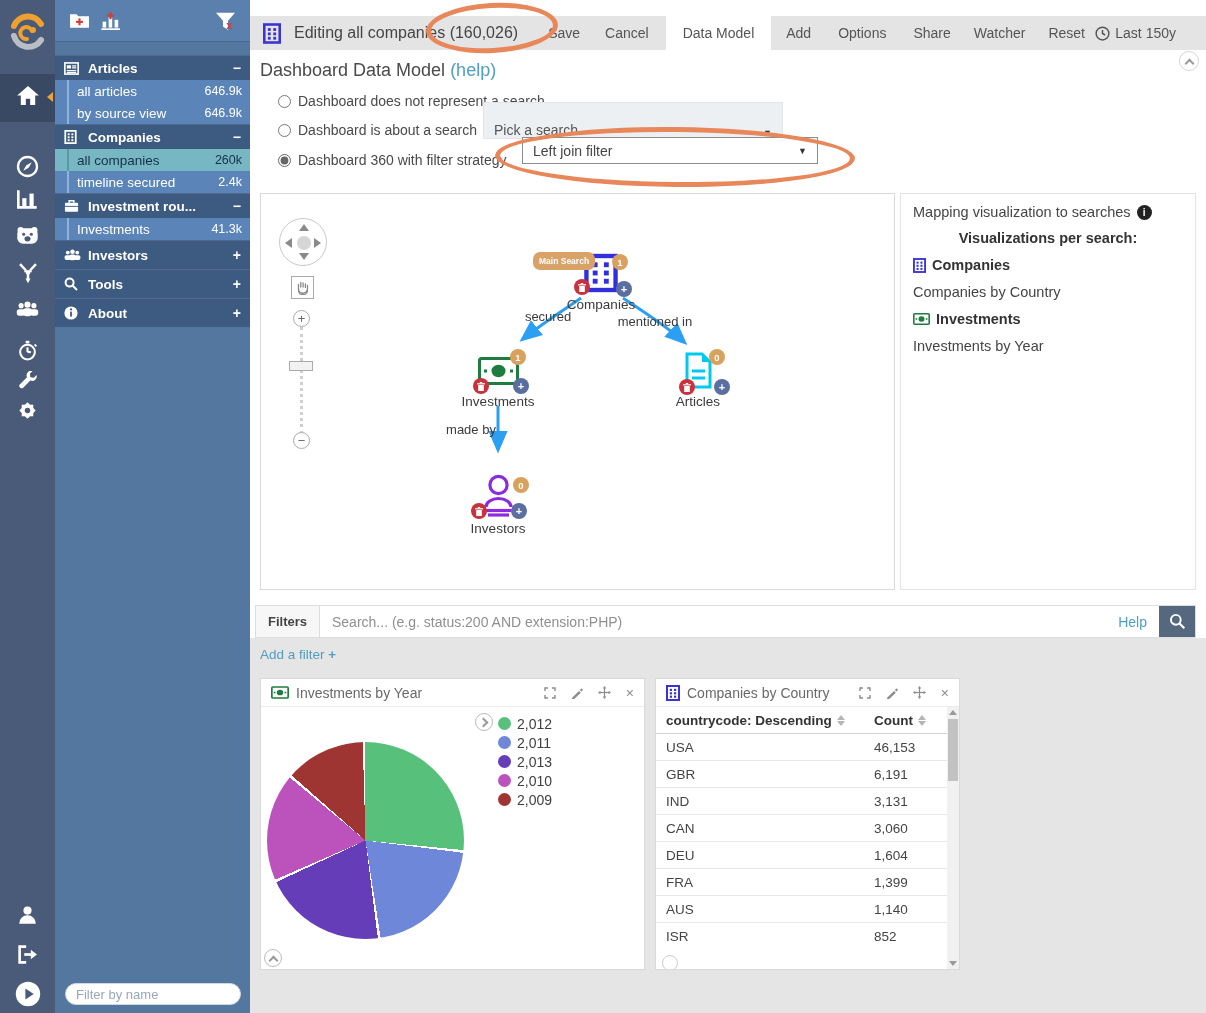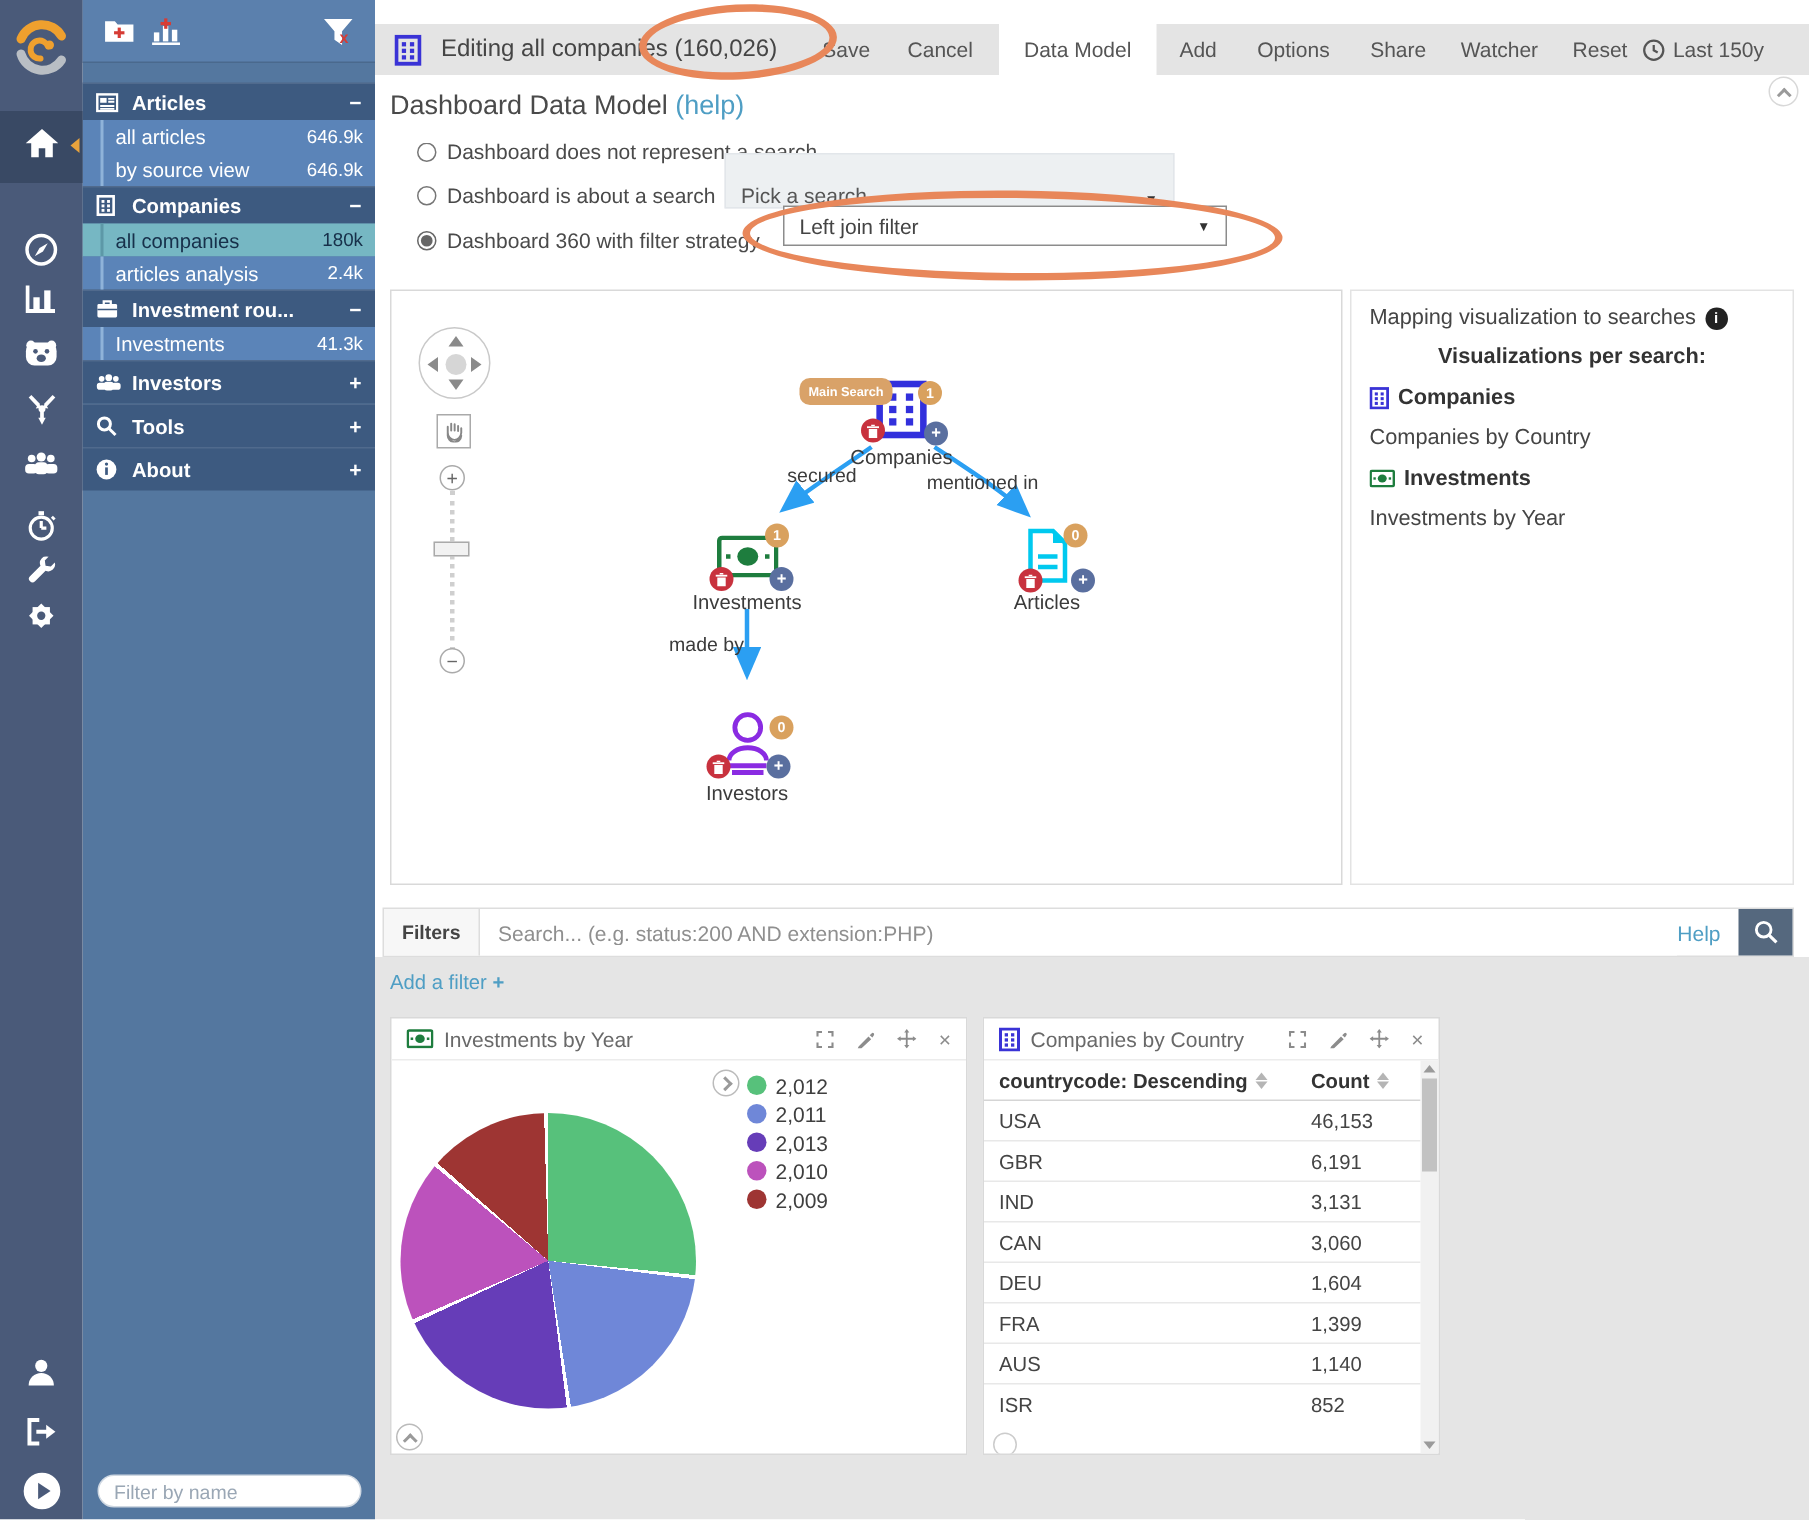--- a/index.html
+++ b/index.html
@@ -311,24 +311,24 @@
               <rect x="3.8" y="10.6" width="2.2" height="2.2"></rect>
               <rect x="8" y="10.6" width="2.2" height="2.2"></rect>
             </g>
           </svg>
         </span>
       <span>Companies</span>
       <span class="tog">−</span>
     </div>
     <div class="item sel">
       <span>all companies</span>
-      <span class="cnt">180k</span>
+      <span class="cnt">260k</span>
     </div>
     <div class="item">
-      <span>articles analysis</span>
+      <span>timeline secured</span>
       <span class="cnt">2.4k</span>
     </div>
 
     <div class="sec">
       <span class="sic">
           <svg width="15" height="14" viewBox="0 0 16 14">
             <path d="M5.5 3.5 V1.5 H10.5 V3.5" fill="none" stroke="#fff" stroke-width="1.6"></path>
             <rect x="1" y="3.5" width="14" height="9.5" rx="1" fill="#fff"></rect>
             <line x1="1" y1="7.4" x2="15" y2="7.4" stroke="#3d5a80" stroke-width="1"></line>
           </svg>

